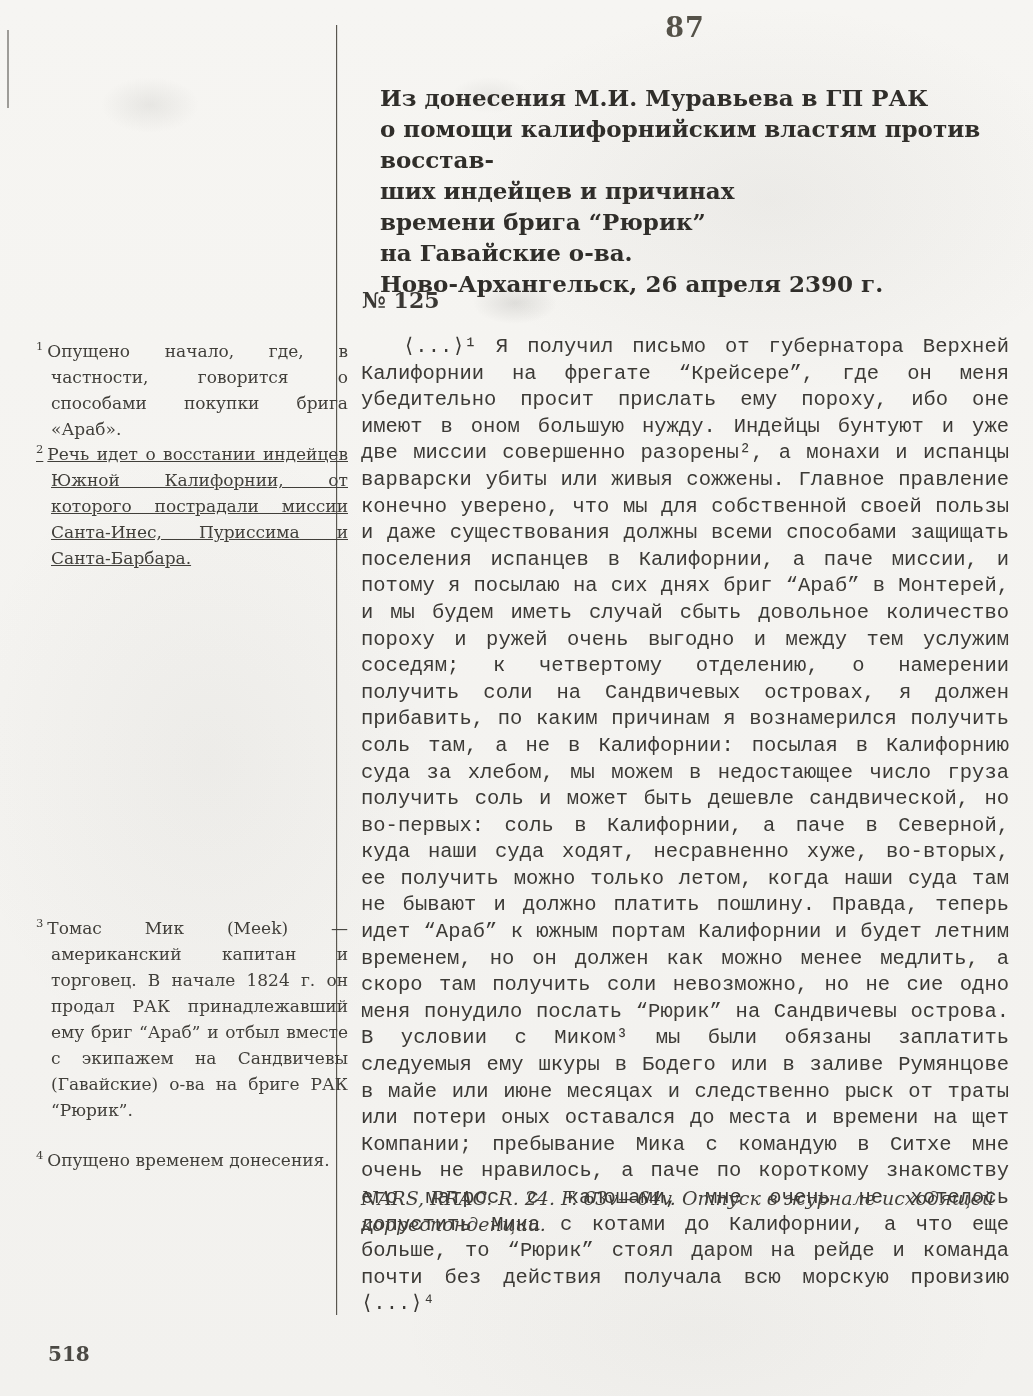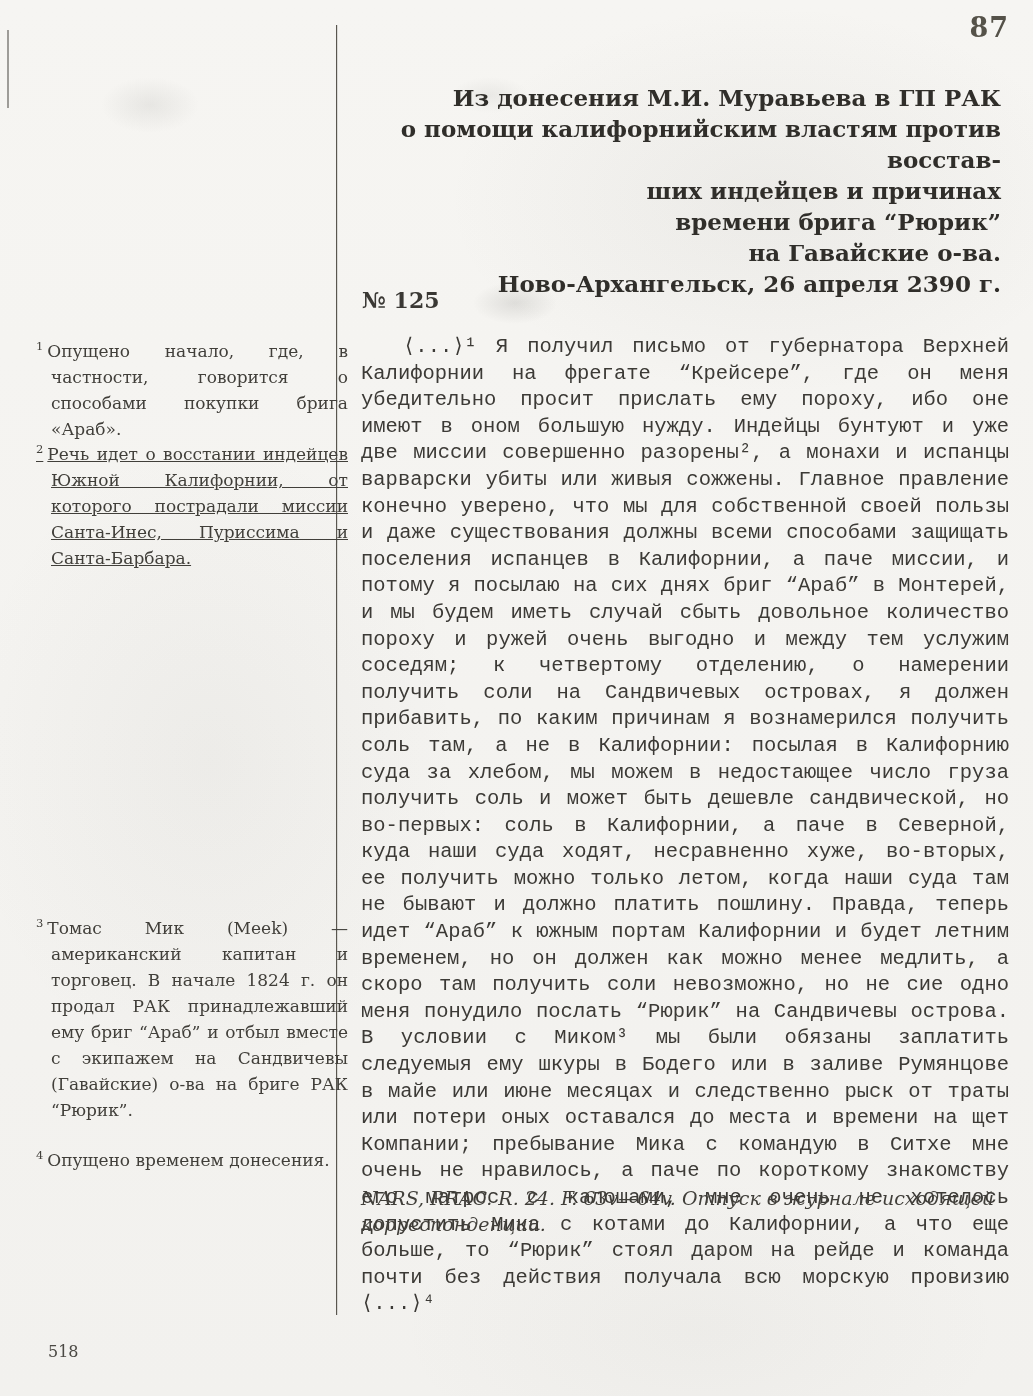--- a/index.html
+++ b/index.html
@@ -36,31 +36,31 @@
     position: absolute;
     left: 336px; top: 25px;
     width: 1px; height: 1290px;
     background: #59564f;
     box-shadow: 0.5px 0 0 rgba(89,86,79,0.35);
   }
 
   .entry-number {
     position: absolute;
     left: 361px; top: 12px; width: 648px;
-    text-align: right;
+    text-align: center;
     font-size: 27px;
     font-weight: bold;
     letter-spacing: 1px;
     color: #555249;
   }
 
   .title {
     position: absolute;
-    left: 353px; top: 82px; width: 648px;
-    text-align: right;
+    left: 380px; top: 82px; width: 648px;
+    text-align: left;
     font-weight: bold;
     font-size: 23px;
     line-height: 31px;
     color: #302e2a;
   }
 
   .doc-number {
     position: absolute;
     left: 362px; top: 287px;
     font-size: 22px;
@@ -108,22 +108,22 @@
     margin-right: 4px;
   }
   .fn-1 { top: 338px; }
   .fn-2 { top: 441px; text-decoration: underline; }
   .fn-3 { top: 915px; }
   .fn-4 { top: 1147px; }
 
   .page-number {
     position: absolute;
     left: 48px; top: 1342px;
-    font-size: 16px;
-    font-weight: normal;
+    font-size: 20px;
+    font-weight: bold;
     color: #4b4944;
   }
 </style>
 </head>
 <body>
 
 <div class="page">
 
   <div class="edge-mark"></div>
 

